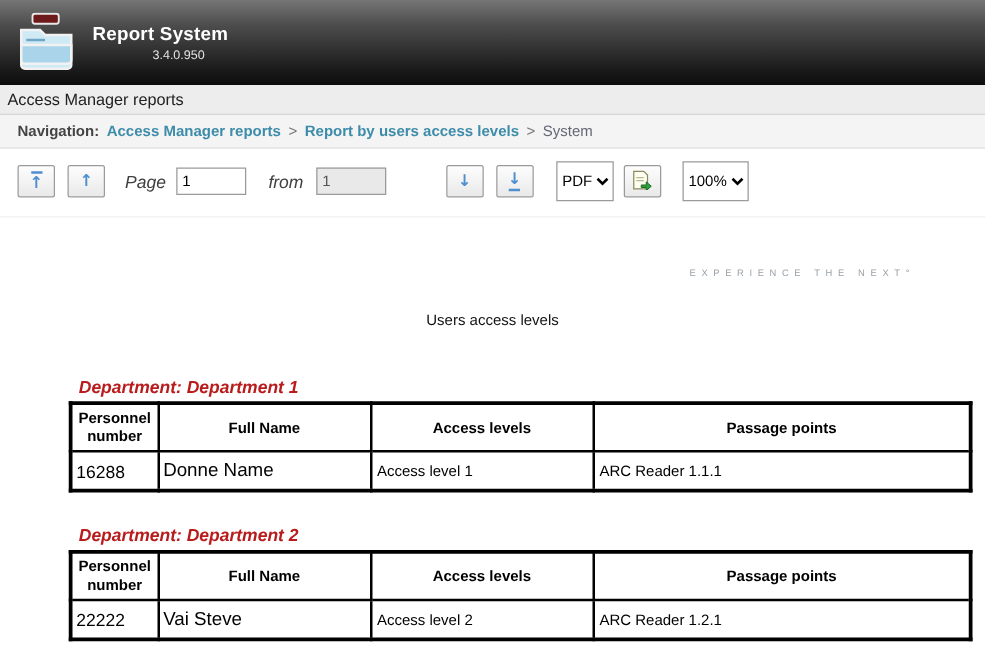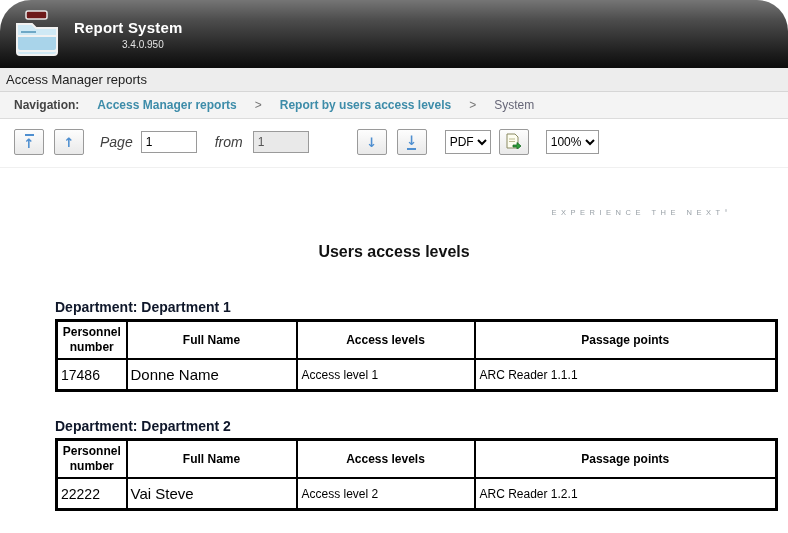--- a/index.html
+++ b/index.html
@@ -1,18 +1,18 @@
 <!DOCTYPE html>
 <html><head>
 <meta charset="utf-8">
 <style>
   * { box-sizing: border-box; margin: 0; padding: 0; }
   html,body { background:#fff; }
   body { font-family: "Liberation Sans", sans-serif; }
-  .app { width:788px; height:533px; overflow:hidden; background:#fff;border-radius:31px; }
+  .app { width:788px; height:533px; overflow:hidden; background:#fff; }
 
   
   .app-header {
     height:68px;
     background: linear-gradient(180deg,#757575 0%,#4c4c4c 30%,#1c1c1c 80%,#0c0c0c 100%);
     display:flex; align-items:center; padding-left:12px;
   }
   .hdr-icon { width:50px; height:48px; margin-right:12px; flex:0 0 auto; }
   .hdr-titles { display:flex; flex-direction:column; }
   .app-title { color:#fff; font-size:15px; font-weight:bold; letter-spacing:.2px; }
@@ -20,21 +20,21 @@
 
   
   .section-bar {
     background:#ededed; border-bottom:1px solid #d6d6d6;
     padding:4px 6px; font-size:13px; color:#222;
   }
 
   
   .breadcrumb {
     background:#f4f4f4; border-bottom:1px solid #dcdcdc;
-    padding:6px 14px; font-size:12px; display:flex; align-items:center; gap:18px;
+    padding:6px 14px; font-size:12px; display:flex; align-items:center; gap:6px;
   }
   .bc-prefix { color:#444; font-weight:bold; }
   .bc-link { color:#3d8ca9; font-weight:bold; text-decoration:none; cursor:pointer; }
   .bc-sep { color:#777; }
   .bc-current { color:#667; }
 
   
   .toolbar {
     display:flex; align-items:center; background:#fff;
     padding:10px 14px 12px; border-bottom:1px solid #f0f0f0;
@@ -52,37 +52,37 @@
   .cap.bottom { margin-top:1px; }
   .tb-label { font-size:14px; color:#404040; margin:0 8px 0 16px;font-style:italic; }
   .tb-label.from { margin:0 10px 0 18px; }
   .tb-input {
     width:56px; height:22px; border:1px solid #9a9a9a; padding:1px 4px;
     font-size:12px; font-family:"Liberation Sans", sans-serif;
   }
   .tb-input:disabled { background:#e9e9e9; color:#555; }
   .gap-lg { margin-left:48px !important; }
   .tb-select {
-    height:24px; font-size:12px; border:1px solid #9a9a9a; background:#fff;
+    height:32px; font-size:12px; border:1px solid #9a9a9a; background:#fff;
     margin-left:18px; font-family:"Liberation Sans", sans-serif;
   }
   .tb-export { margin-left:8px; flex-direction:row; }
   .zoom-select { margin-left:17px; }
 
   
   .report { padding:0; }
   .logo-wrap { display:flex; justify-content:flex-end; padding-right:52px; margin-top:28px; }
   .axxon-logo { display:flex; flex-direction:column; align-items:center; }
   .axxon-word { display:flex; align-items:center; color:#8f979e; font-size:36px; letter-spacing:1px; line-height:1; }
   .axxon-word .hex { margin:0 1px; }
   .axxon-tagline { font-size:7.5px; letter-spacing:4.5px; color:#9aa2a8; margin-top:12px; align-self:flex-end; padding-right:4px; }
-  .report-title { text-align:center; font-size:16px; font-weight:bold; color:#111; margin-top:26px; }
+  .report-title { text-align:center; font-size:12px; font-weight:normal; color:#111; margin-top:26px; }
 
   .dept { width:723px; margin-left:55px; }
-  .dept-heading { font-size:14px; font-weight:bold; color:#0f172a; margin:26px 0 4px; }
+  .dept-heading { font-size:14px; font-weight:bold; color:#b91c1c; margin:26px 8px 4px;font-style:italic; }
   .dept:first-of-type .dept-heading { margin-top:38px; }
 
   table.report-table { width:100%; border-collapse:collapse; border:3px solid #000; table-layout:fixed; }
   .report-table th, .report-table td { border:2px solid #000; }
   .report-table th { font-size:12px; font-weight:bold; text-align:center; padding:3px 2px; line-height:1.25; }
   .report-table td { padding:6px 4px; font-size:12px; text-align:left; vertical-align:middle; }
   .report-table td.pn { font-size:14px; padding-left:3px; }
   .report-table td.name { font-size:15px; padding-left:3px; }
   col.c-pn { width:70px; } col.c-name { width:170px; } col.c-al { width:178px; } col.c-pp { width:auto; }
 </style>
@@ -183,21 +183,21 @@
         <thead>
           <tr>
             <th>Personnel number</th>
             <th>Full Name</th>
             <th>Access levels</th>
             <th>Passage points</th>
           </tr>
         </thead>
         <tbody>
           <tr>
-            <td class="pn">17486</td>
+            <td class="pn">16288</td>
             <td class="name">Donne Name</td>
             <td>Access level 1</td>
             <td>ARC Reader 1.1.1</td>
           </tr>
         </tbody>
       </table>
     </section>
 
     <section class="dept">
       <h2 class="dept-heading">Department: Department 2</h2>

